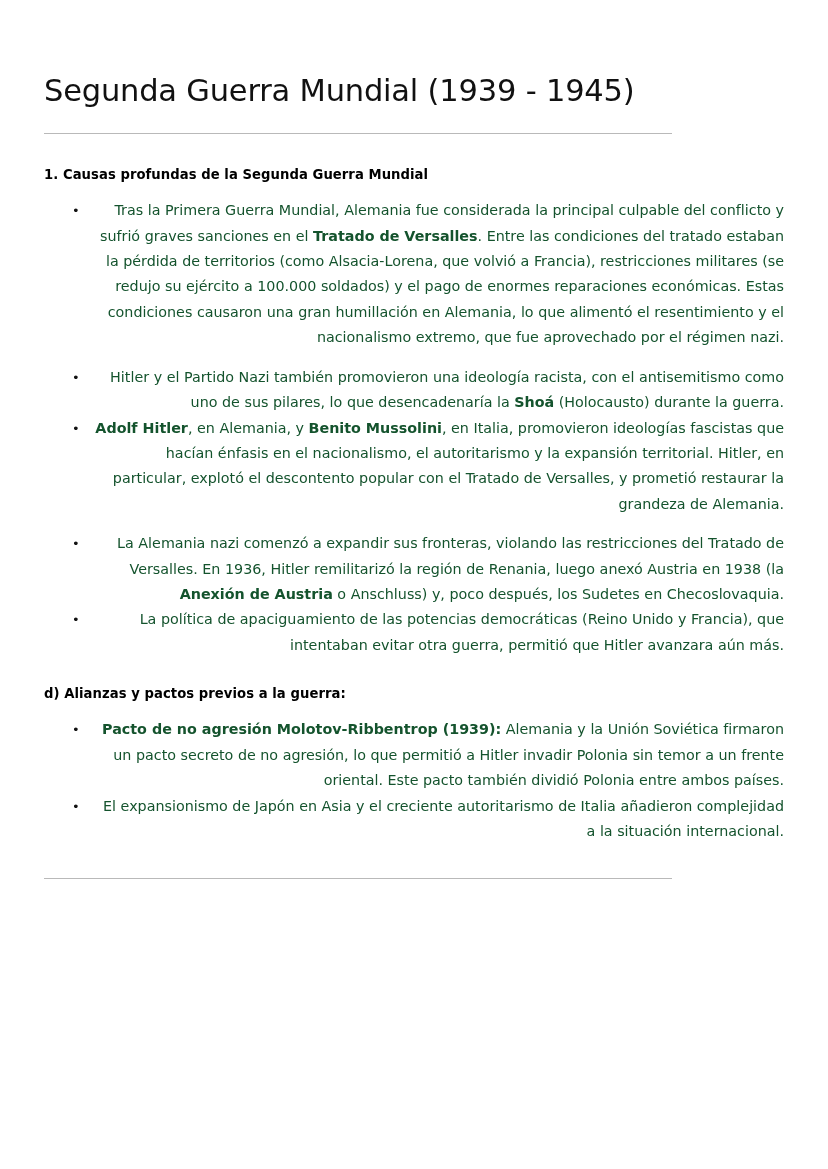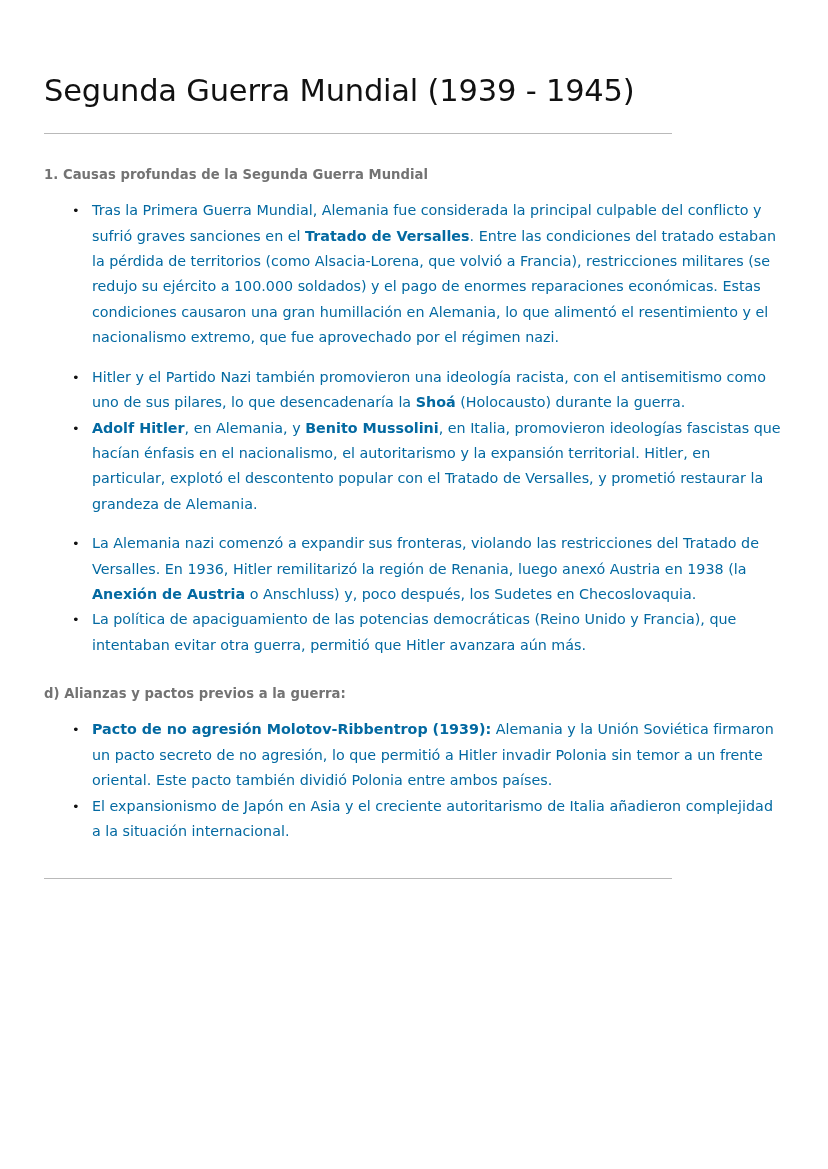--- a/index.html
+++ b/index.html
@@ -49,39 +49,39 @@
   .rule-bottom { margin-top: 34px; }
 
   
   h2.section-heading,
   h3.sub-heading {
     margin: 0;
     font-weight: 700;
     font-size: 13.2px;
     line-height: 1.45;
     letter-spacing: 0.05px;
-    color: #737373;
+    color: #000000;
   }
   h2.section-heading { margin-top: 31px; }
   h3.sub-heading { margin-top: 26px; }
 
   
   ul.bullets {
     list-style: none;
     margin: 14px 0 0 0;
     padding: 0;
   }
   ul.bullets li {
     position: relative;
     padding-left: 48px;
     margin: 0 0 0 0;
     font-size: 14.3px;
     line-height: 25.4px;
-    color: #0369a1;
-    text-align: left;
+    color: #14532d;
+    text-align: right;
   }
   ul.bullets li + li { margin-top: 0; }
   ul.bullets li::before {
     content: "\2022";
     position: absolute;
     left: 28px;
     top: 0;
     font-size: 13px;
     line-height: 25.4px;
     color: #121212;

